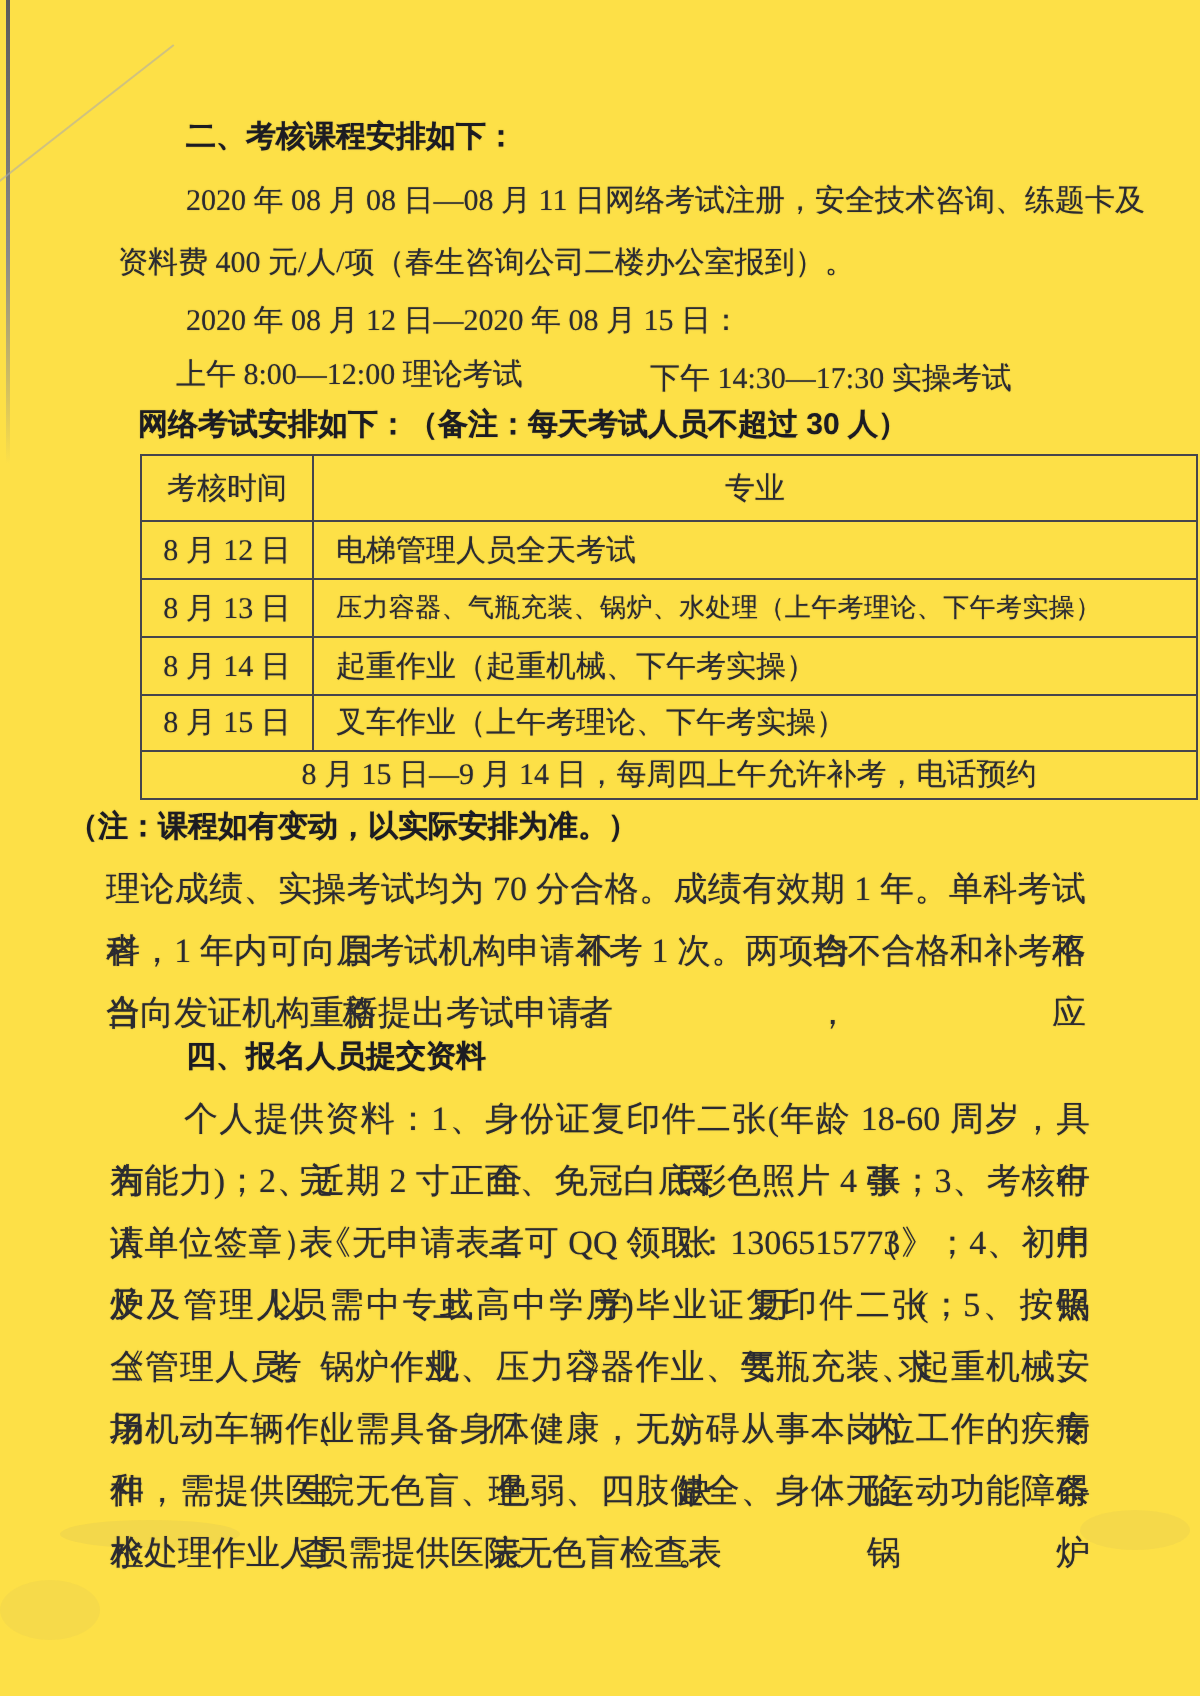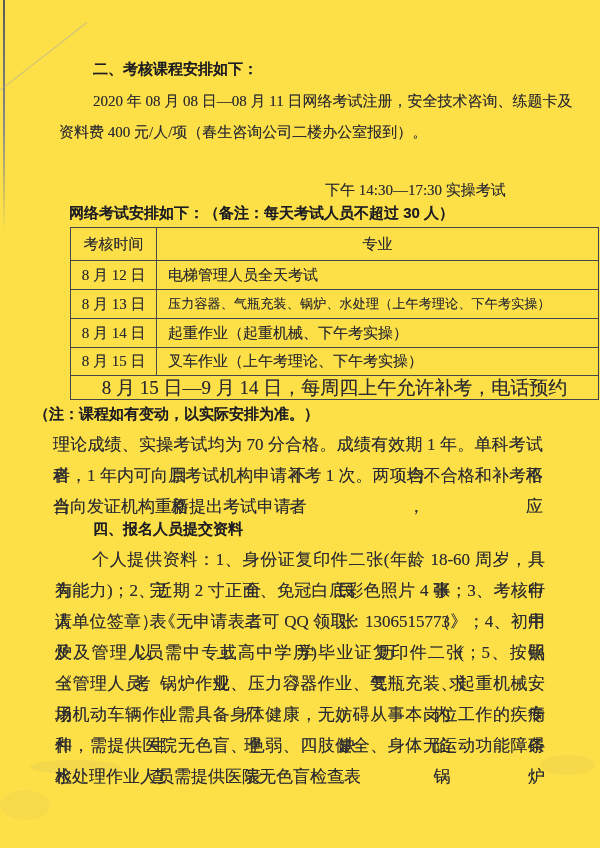--- a/index.html
+++ b/index.html
@@ -23,21 +23,21 @@
          text-shadow:0 0 0.6px rgba(43,43,49,0.5); }
   .trow { display:flex; border-top:1.6px solid #45454c; box-sizing:border-box; }
   .trow.first { border-top:none; }
   .c1 { width:86px; border-right:1.6px solid #45454c; box-sizing:border-box;
         display:flex; align-items:center; justify-content:center; font-size:15px; }
   .c2 { flex:1; display:flex; align-items:center; padding-left:11px; font-size:15px;text-align:right; }
   .c2.center { justify-content:center; padding-left:0; }
   .c2.compact { font-size:13px; letter-spacing:0.2px; }
   .h33{height:32px} .h29{height:29px} .h28{height:28px} .h22{height:23px}
   .tfoot { display:flex; align-items:center; justify-content:center;
-           border-top:1.6px solid #45454c; font-size:19px; }
+           border-top:1.6px solid #45454c; font-size:15px; }
 
   
   .edge-line { position:absolute; left:3px; top:0; width:2px; height:232px;
     background:linear-gradient(#5a5a5a,#8a8a8a 55%,rgba(160,160,160,0)); }
   .crease { position:absolute; left:-8px; top:96px; width:120px; height:1px;
     background:rgba(170,170,175,0.55); transform:rotate(-38deg); transform-origin:left top; }
   .smudge { position:absolute; background:rgba(120,120,130,0.07); border-radius:50%; }
   .s1 { left:30px; top:760px; width:90px; height:14px; }
   .s2 { left:0px; top:790px; width:50px; height:30px; background:rgba(120,120,130,0.05); }
   .s3 { left:540px; top:755px; width:55px; height:20px; background:rgba(120,120,130,0.06); }
@@ -51,21 +51,23 @@
   <div class="crease"></div>
   <div class="smudge s1"></div>
   <div class="smudge s2"></div>
   <div class="smudge s3"></div>
 
   <div class="txt hei" style="left:93px; top:58px;">二、考核课程安排如下：</div>
 
   <div class="txt" style="left:93px; top:90px;">2020 年 08 月 08 日—08 月 11 日网络考试注册，安全技术咨询、练题卡及</div>
   <div class="txt" style="left:59px; top:121px;">资料费 400 元/人/项（春生咨询公司二楼办公室报到）。</div>
 
+  <div class="txt" style="left:93px; top:150px;">2020 年 08 月 12 日—2020 年 08 月 15 日：</div>
 
+  <div class="txt" style="left:88px; top:177px;">上午 8:00—12:00 理论考试</div>
   <div class="txt" style="left:325px; top:179px;">下午 14:30—17:30 实操考试</div>
 
   <div class="txt hei" style="left:69px; top:202px;">网络考试安排如下：（备注：每天考试人员不超过 30 人）</div>
 
   <div class="tbl">
     <div class="trow first h33">
       <div class="c1">考核时间</div>
       <div class="c2 center">专业</div>
     </div>
     <div class="trow h29">

